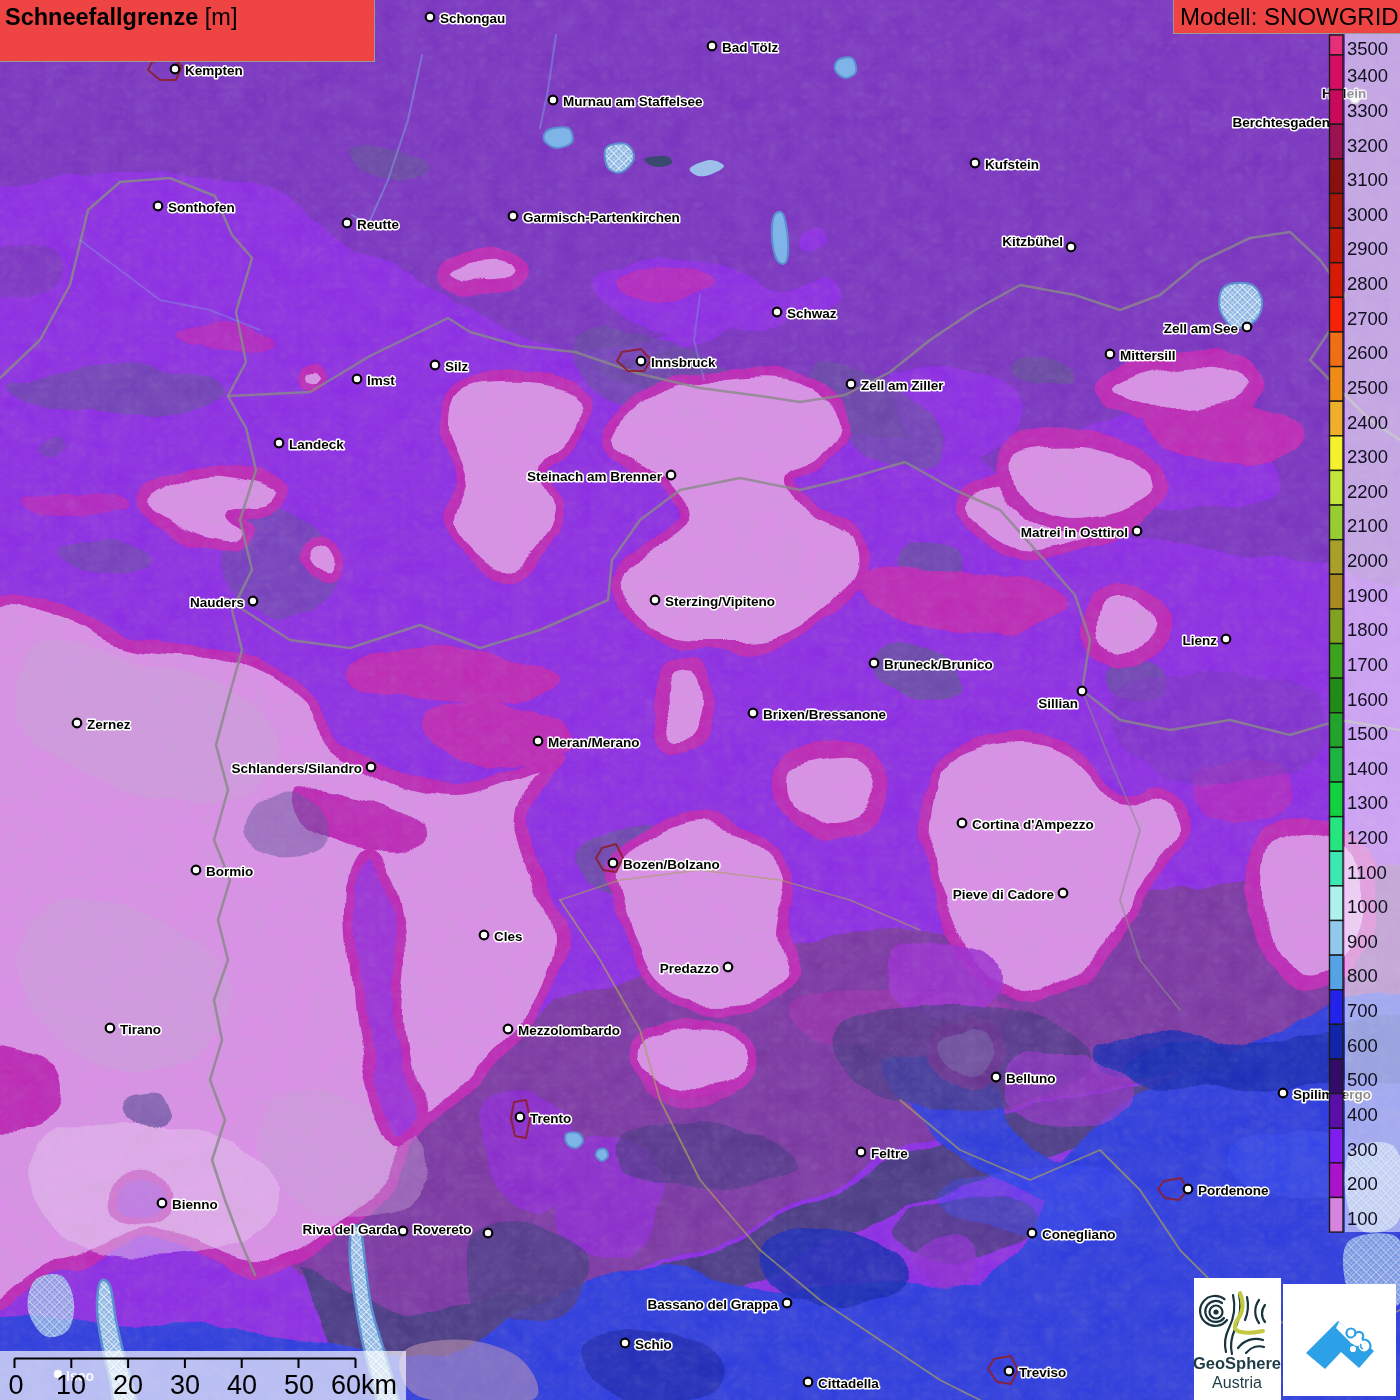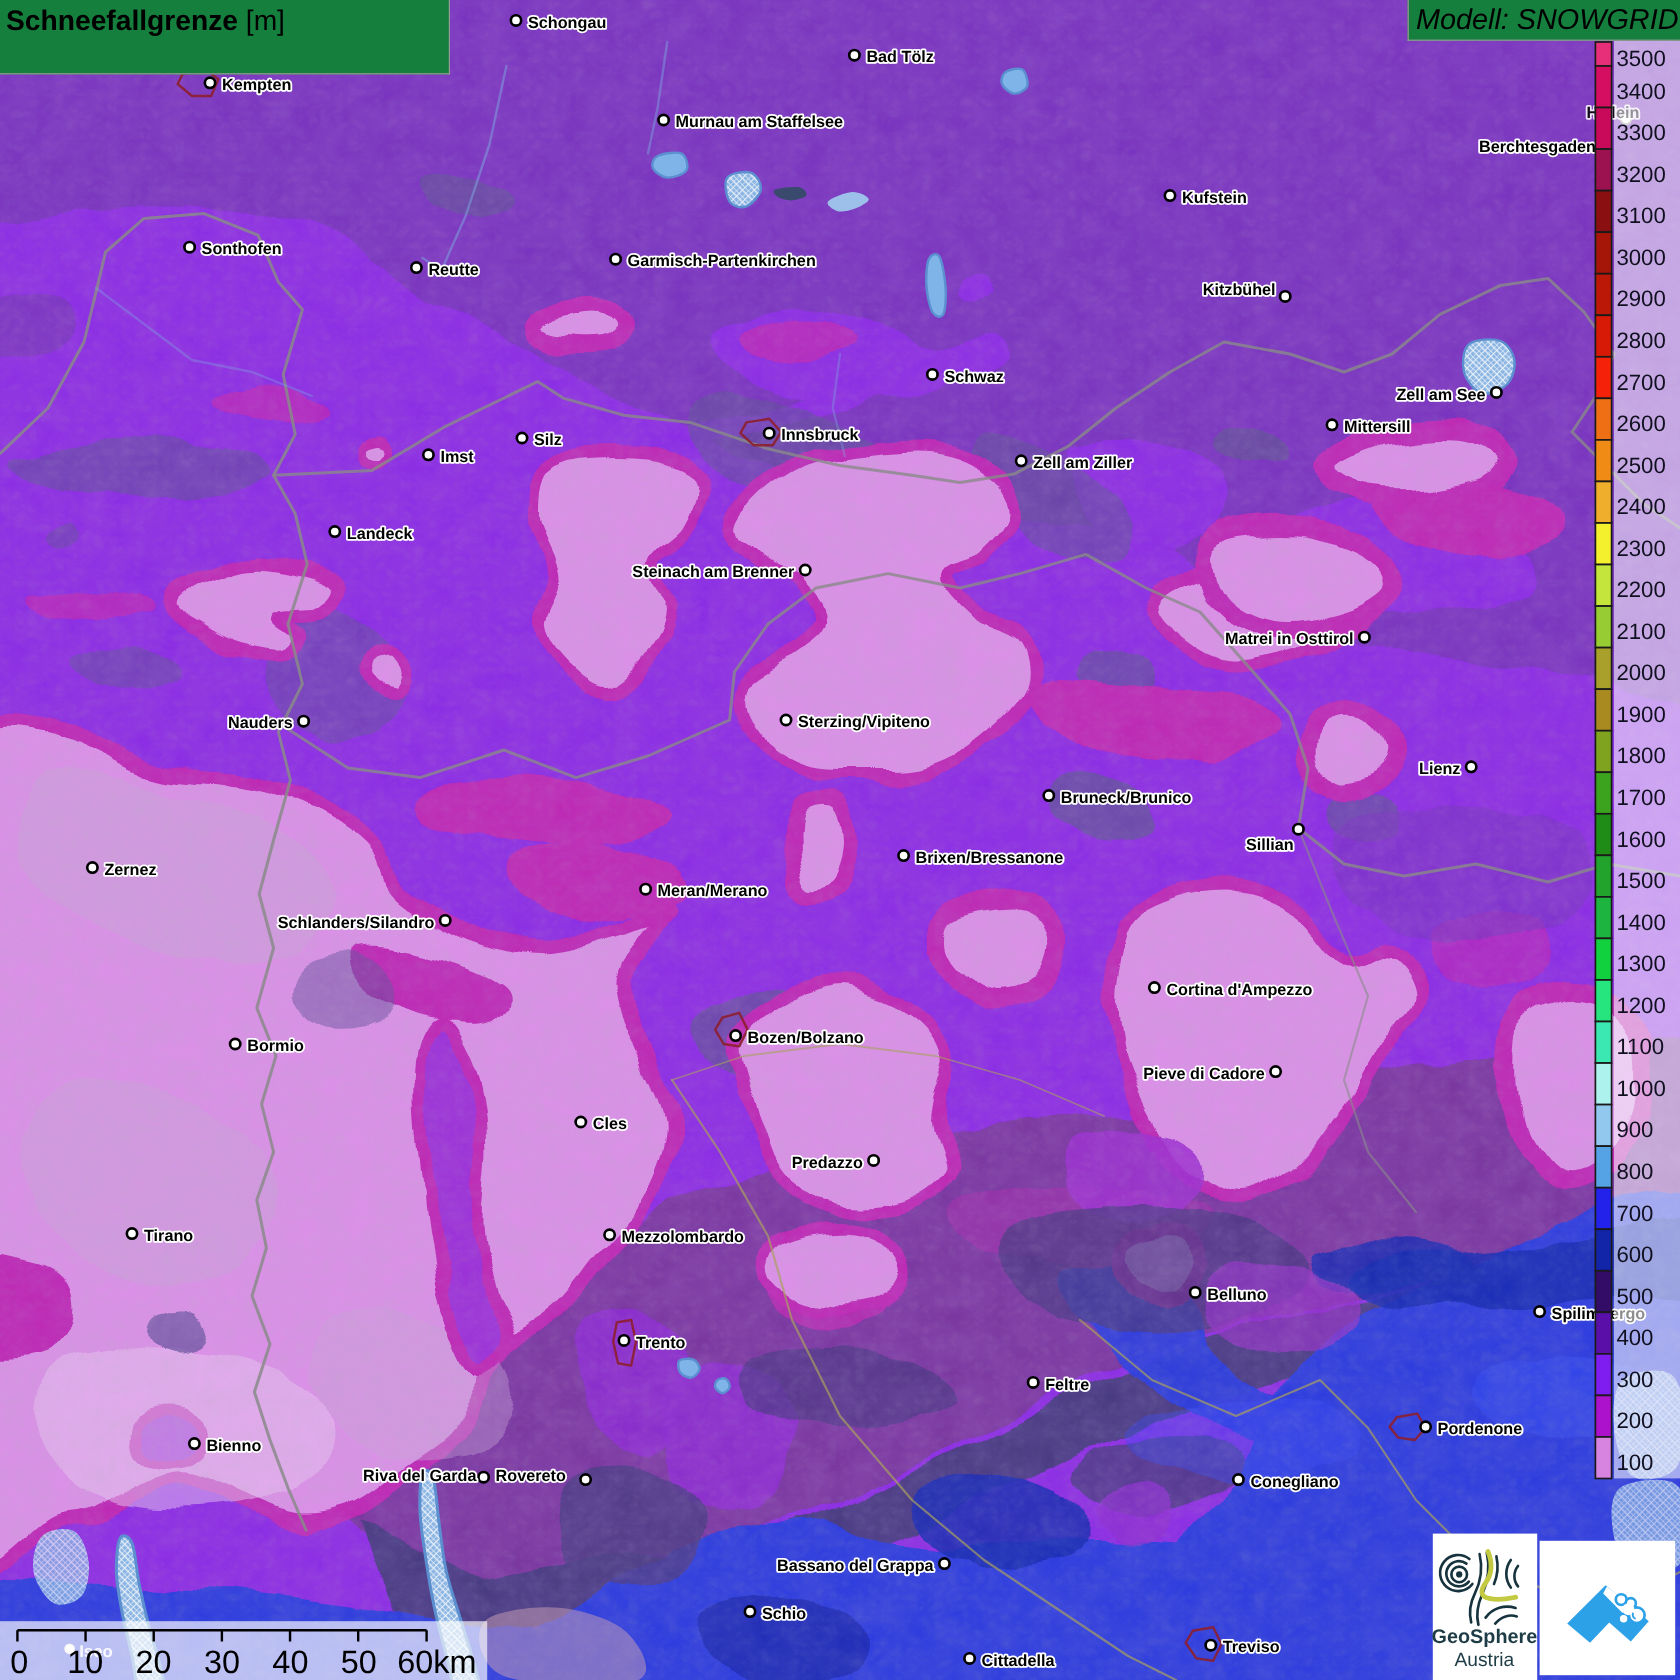--- a/index.html
+++ b/index.html
@@ -1,25 +1,25 @@
 <!DOCTYPE html>
 <html><head><meta charset="utf-8"><style>
 html,body{margin:0;padding:0;background:#fff}
 #wrap{position:relative;width:1400px;height:1400px;overflow:hidden;font-family:"Liberation Sans",sans-serif}
 #wrap svg{position:absolute;top:0;left:0;display:block}
 .city{font:bold 13.5px "Liberation Sans",sans-serif;fill:#000;stroke:#fff;stroke-width:3px;paint-order:stroke;stroke-linejoin:round}
 .cityw{font:bold 14px "Liberation Sans",sans-serif;fill:#fff;opacity:0.9}
 .cbl{font:18.5px "Liberation Sans",sans-serif;fill:#101020}
-.box{position:absolute;background:#15803d}
+.box{position:absolute;background:#ef4444}
 #title{left:0;top:0;width:374px;height:61px;border-right:1px solid #999;border-bottom:1px solid #999}
 #title .l1{font-size:23.5px;font-weight:bold;margin:4px 0 0 5px;line-height:27px;white-space:nowrap}
 #title .l1 span{font-weight:normal}
 #title .l2{font-size:23.8px;font-style:italic;margin-left:4px;line-height:27px;white-space:nowrap}
 #modell{right:0;top:0;width:226px;height:33px;border-left:1px solid #999;border-bottom:1px solid #999}
-#modell .t{font-size:24px;font-style:italic;margin:3px 0 0 6px;white-space:nowrap}
+#modell .t{font-size:24px;margin:3px 0 0 6px;white-space:nowrap}
 #sbar{position:absolute;left:0;top:1351px;width:406px;height:49px;background:rgba(255,255,255,0.66)}
 </style></head><body>
 <div id="wrap">
 <svg width="1400" height="1400" viewBox="0 0 1400 1400">
 <defs>
 <pattern id="hatch" width="7" height="7" patternUnits="userSpaceOnUse" patternTransform="rotate(45)">
   <rect width="7" height="7" fill="#8ab4e2"></rect>
   <path d="M0,0 H7 M0,3.5 H7" stroke="#e8f0fa" stroke-width="1.2"></path>
   <path d="M0,0 V7 M3.5,0 V7" stroke="#e8f0fa" stroke-width="0.9"></path>
 </pattern>

